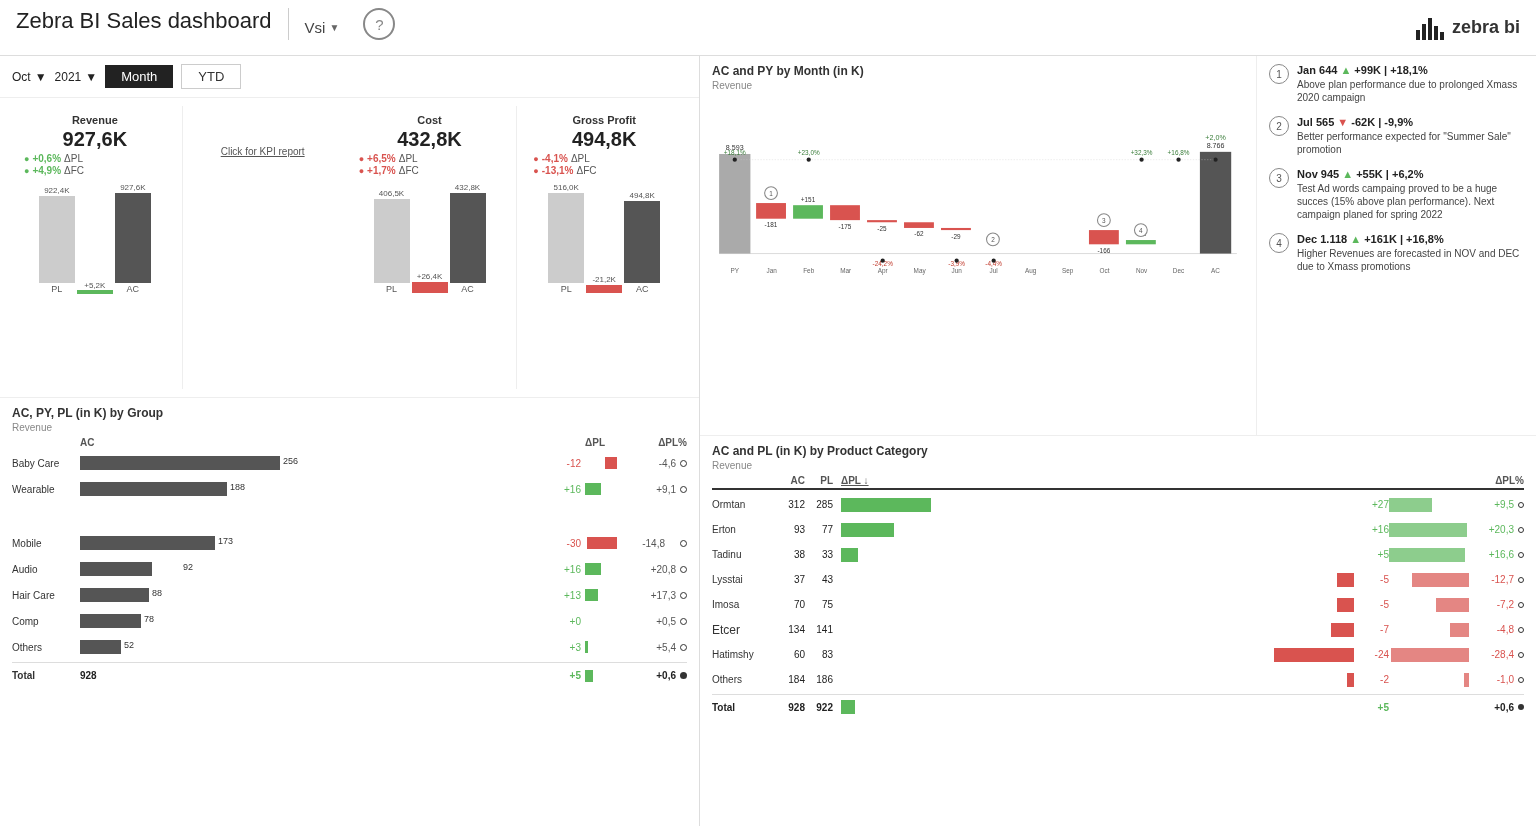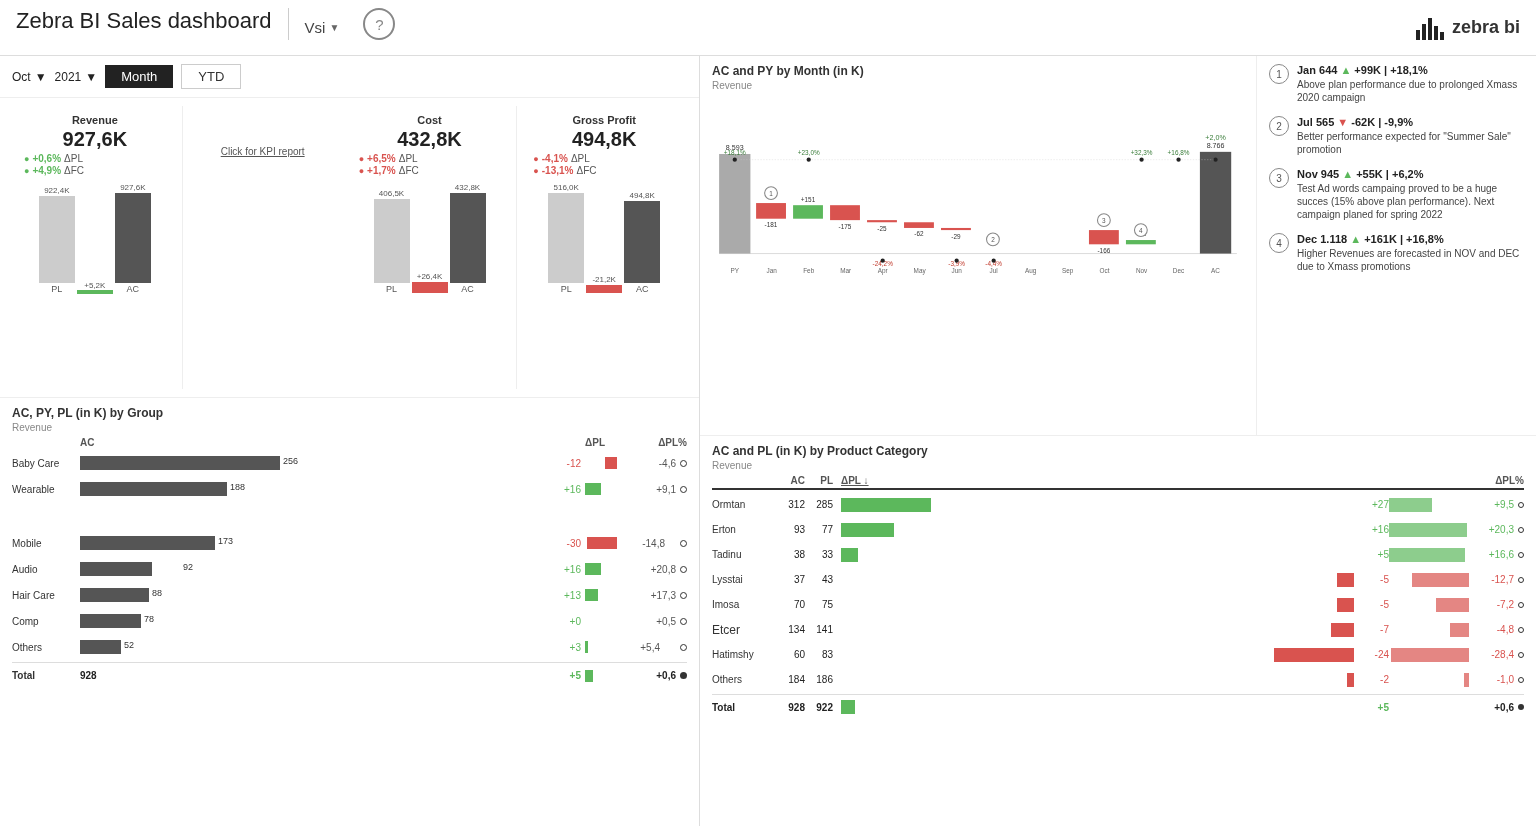--- a/index.html
+++ b/index.html
@@ -295,21 +295,21 @@
           <div style="display:flex;align-items:center;height:26px;">
     <div style="width:68px;font-size:10px;color:#333;">Others</div>
     <div style="flex:1;position:relative;height:18px;">
       <div style="background:#555;height:14px;width:41px;position:absolute;left:0;top:2px;"></div>
       <span style="position:absolute;left:44px;top:2px;font-size:9px;color:#333;">52</span>
     </div>
     <div style="width:55px;text-align:right;font-size:10px;color:#5cb85c;">+3</div>
     <div style="width:32px;position:relative;height:18px;margin-left:4px;">
       <div style="background:#5cb85c;height:12px;width:3px;position:absolute;left:0;top:3px;"></div>
     </div>
-    <div style="width:70px;display:flex;align-items:center;justify-content:flex-end;gap:20px;font-size:10px;">
+    <div style="width:70px;display:flex;align-items:center;justify-content:flex-end;gap:4px;font-size:10px;">
       <span style="color:#555;">+5,4</span>
       <span style="width:7px;height:7px;border-radius:50%;border:1.5px solid #333;background:white;display:inline-block;flex-shrink:0;"></span>
     </div>
   </div>
           <div style="display:flex;align-items:center;height:26px;font-weight:700;border-top:1px solid #ddd;margin-top:2px;">
   <div style="width:68px;font-size:10px;color:#333;">Total</div>
   <div style="flex:1;font-size:10px;">928</div>
   <div style="width:55px;text-align:right;font-size:10px;color:#5cb85c;">+5</div>
   <div style="width:32px;height:18px;margin-left:4px;position:relative;">
     <div style="background:#5cb85c;height:12px;width:8px;position:absolute;left:0;top:3px;"></div>

